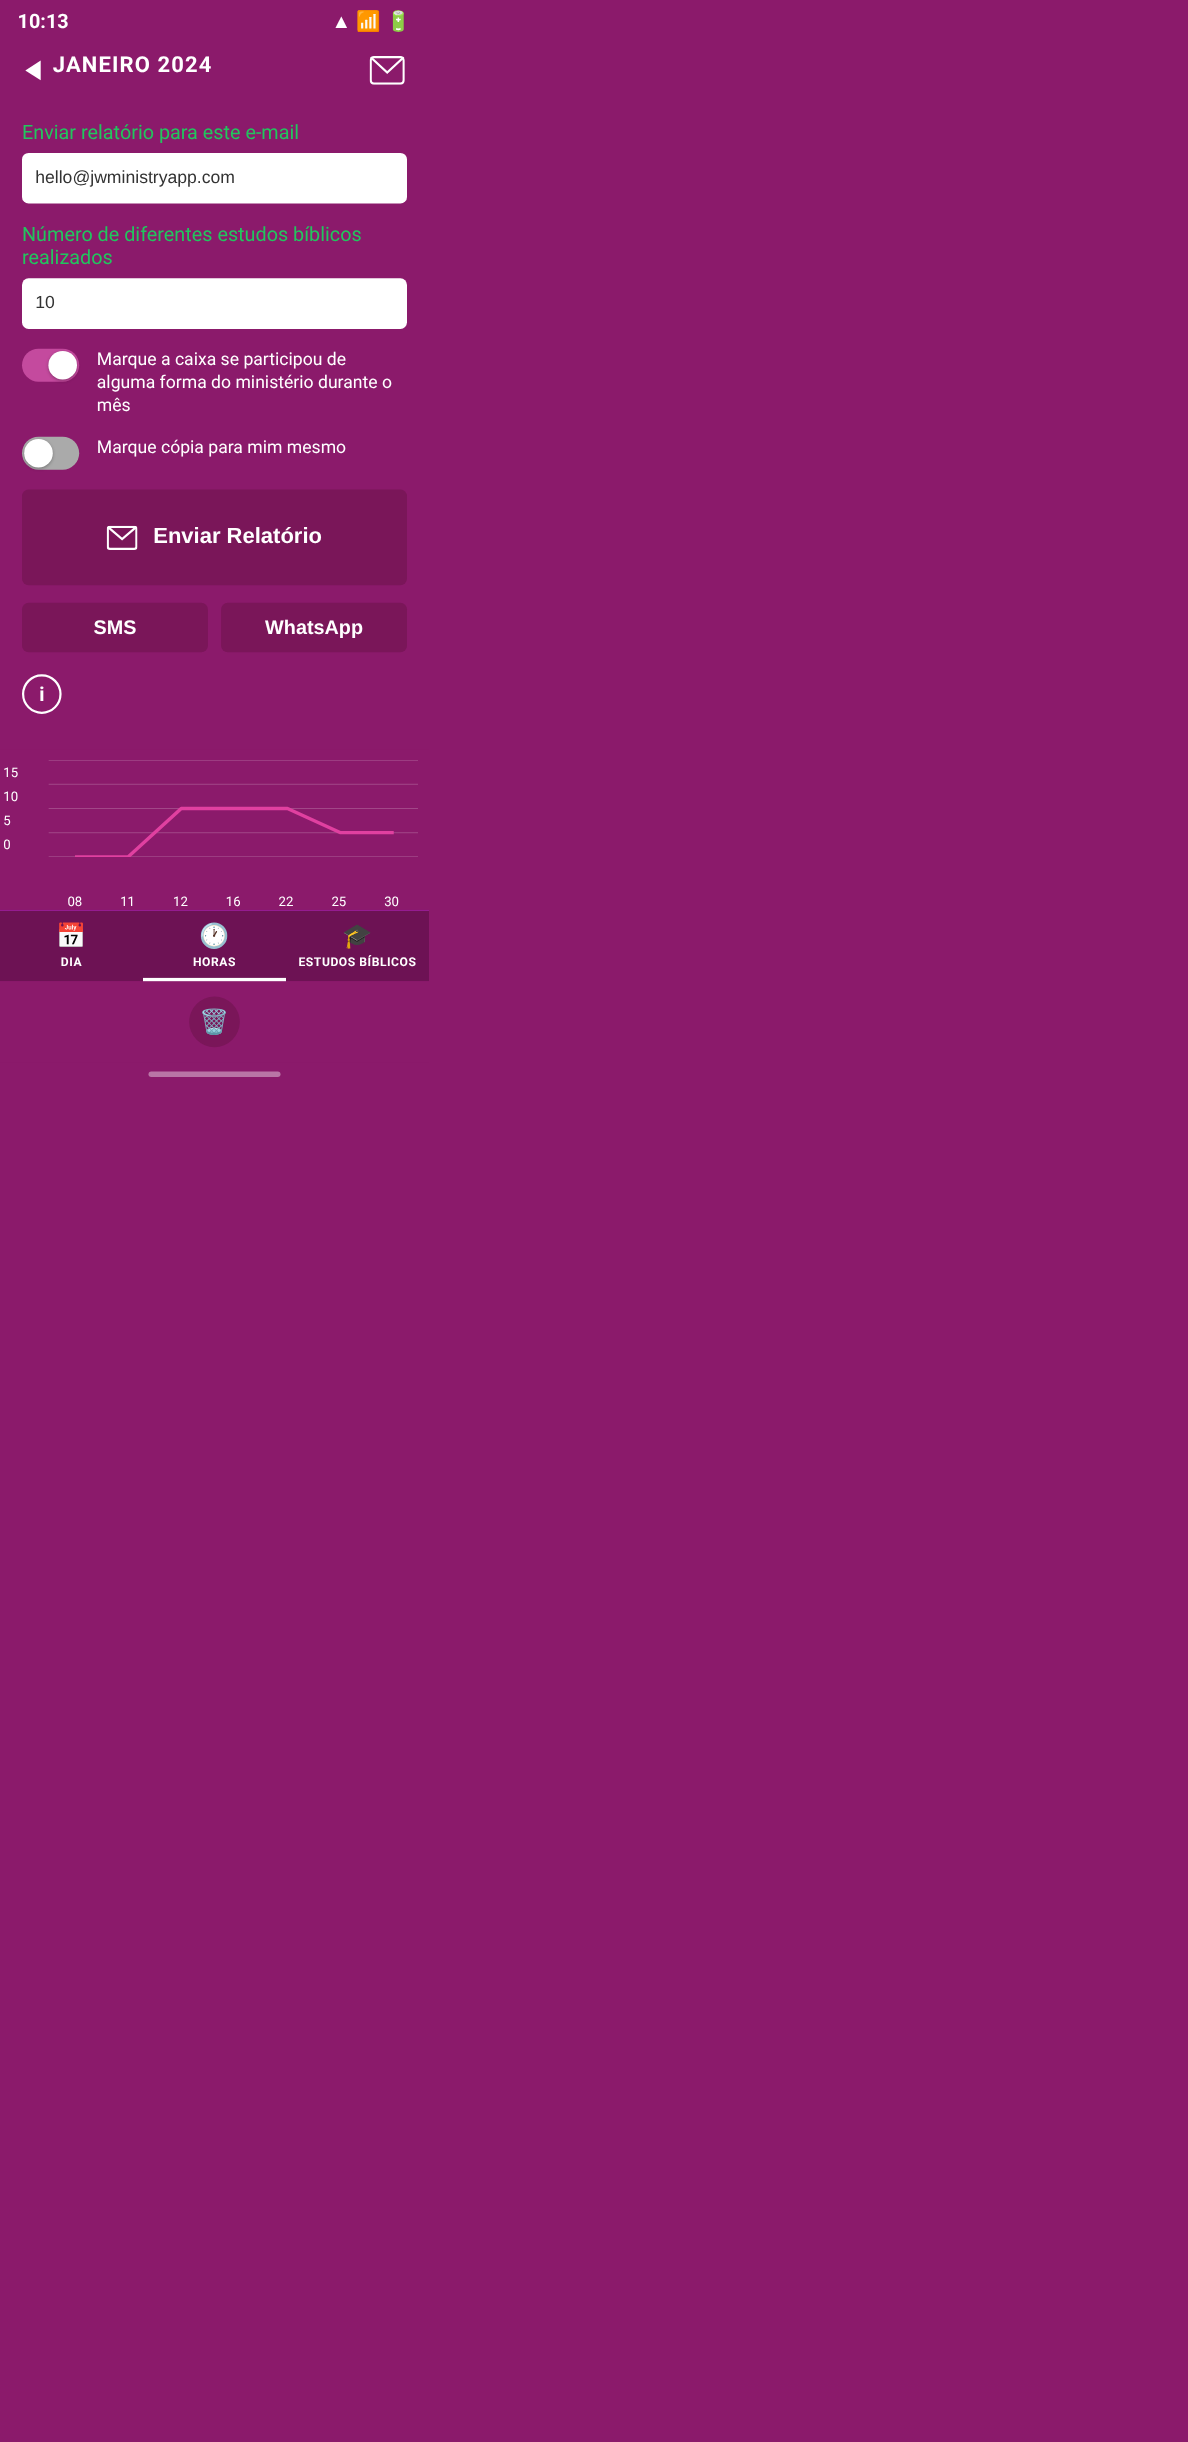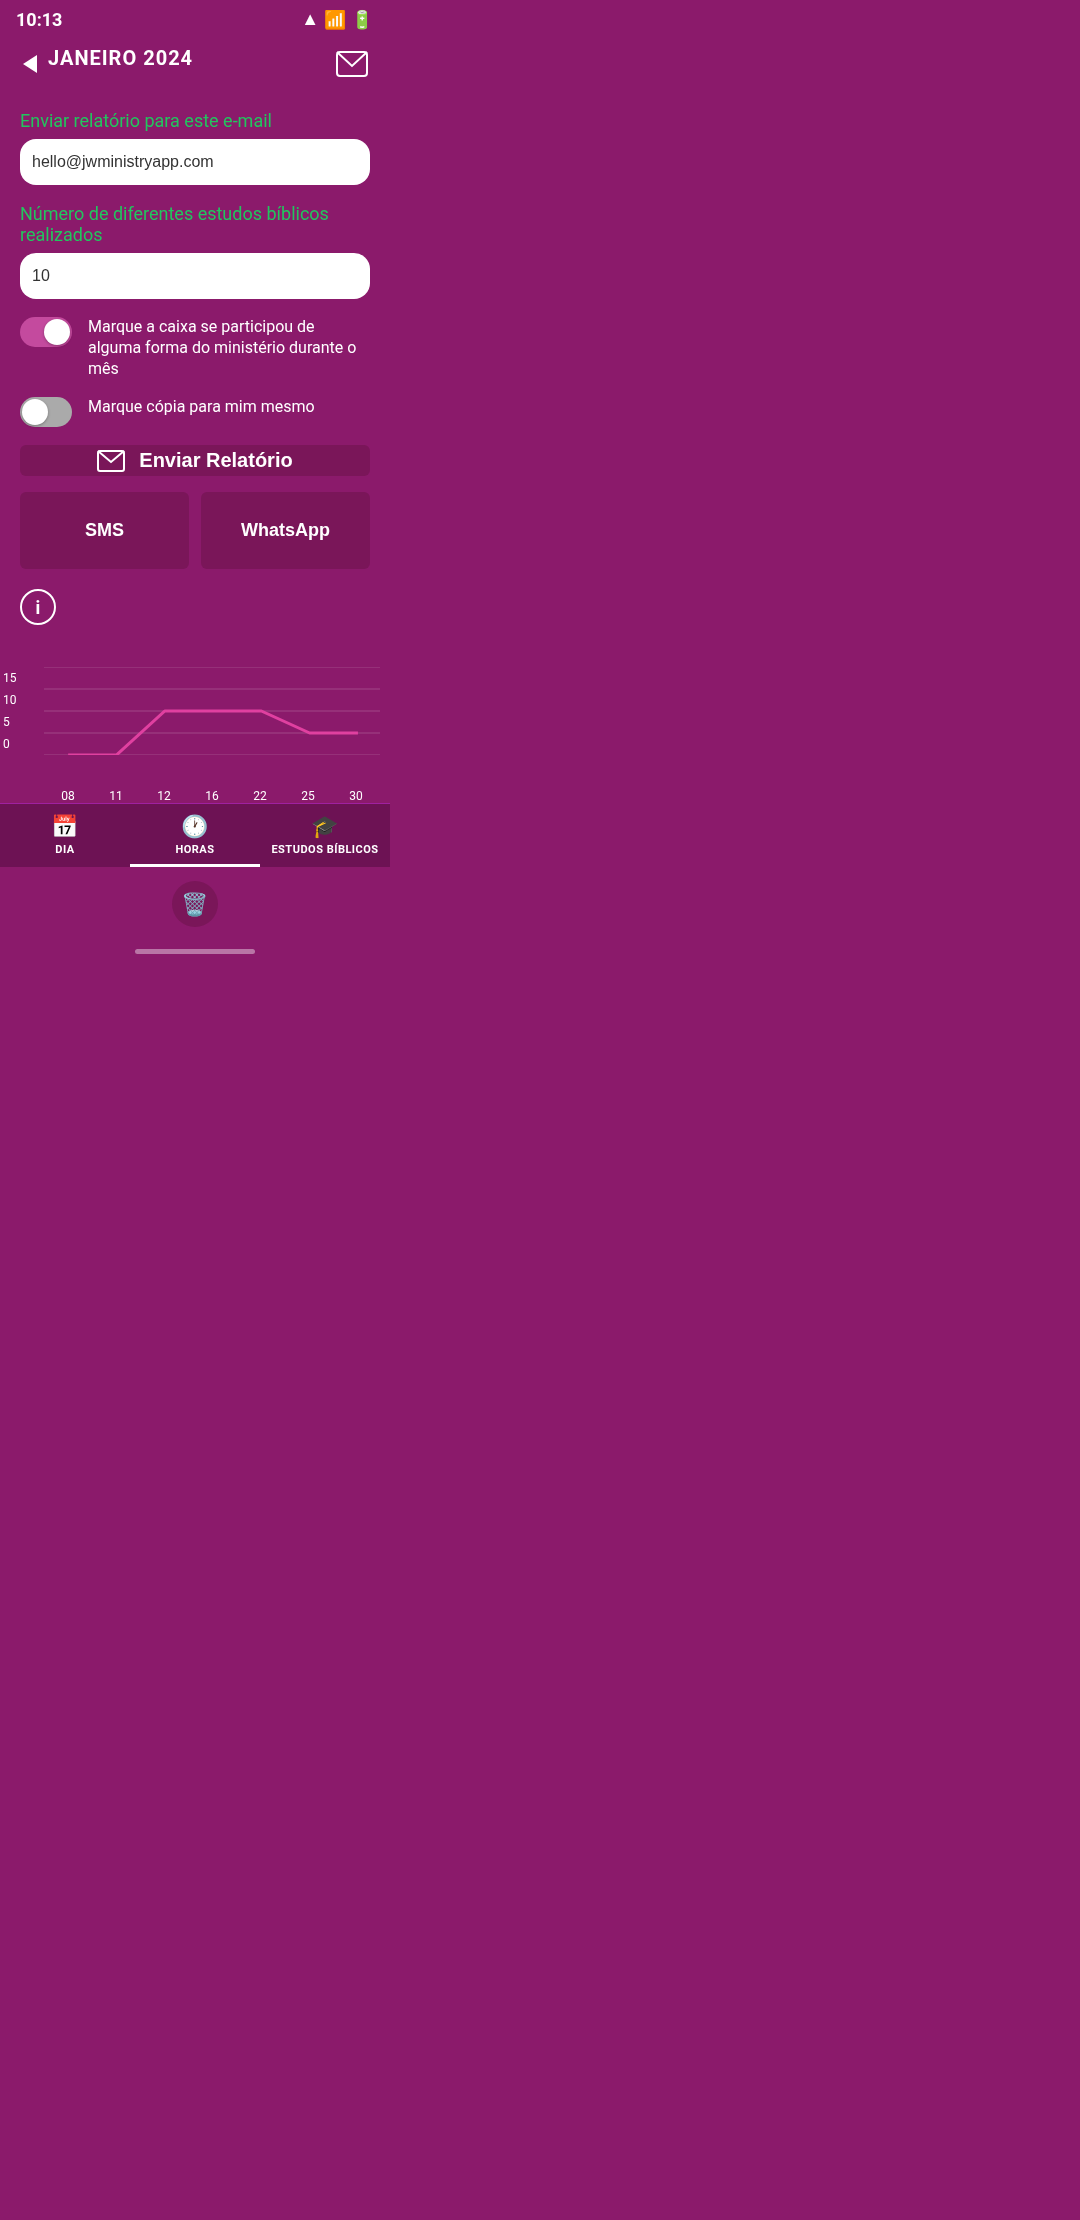--- a/index.html
+++ b/index.html
@@ -77,21 +77,21 @@
     .section-label {
       font-size: 18px;
       margin-bottom: 8px;
       color: #22c55e;
     }
 
     .text-input {
       width: 100%;
       padding: 14px 12px;
       border: none;
-      border-radius: 16px;
+      border-radius: 6px;
       background: #fff;
       color: #333;
       font-size: 16px;
       margin-bottom: 18px;
       outline: none;
     }
 
     .toggle-row {
       display: flex;
       align-items: flex-start;
@@ -140,21 +140,21 @@
 
     
     .send-btn {
       width: 100%;
       background: #7a1659;
       border: none;
       border-radius: 6px;
       color: #fff;
       font-size: 20px;
       font-weight: bold;
-      padding: 4px 0;
+      padding: 32px 0;
       display: flex;
       align-items: center;
       justify-content: center;
       gap: 14px;
       cursor: pointer;
       margin-bottom: 16px;
     }
 
     
     .action-row {
@@ -163,21 +163,21 @@
       margin-bottom: 16px;
     }
     .action-btn {
       flex: 1;
       background: #7a1659;
       border: none;
       border-radius: 6px;
       color: #fff;
       font-size: 18px;
       font-weight: bold;
-      padding: 28px 0;
+      padding: 12px 0;
       cursor: pointer;
       text-align: center;
     }
 
     
     .info-row {
       padding: 4px 0 16px 0;
     }
     .info-circle {
       width: 36px;

